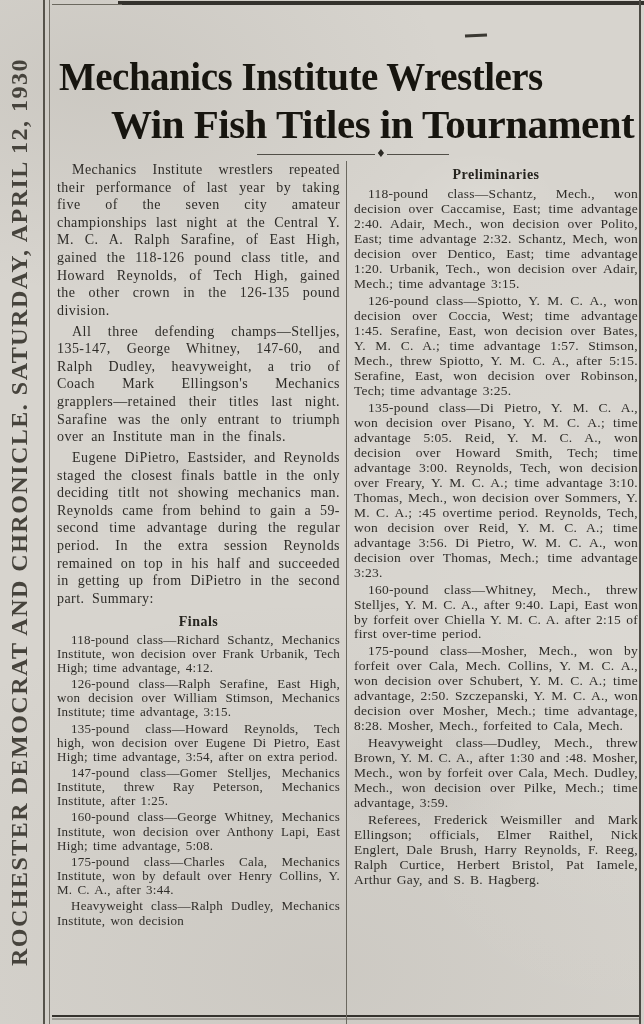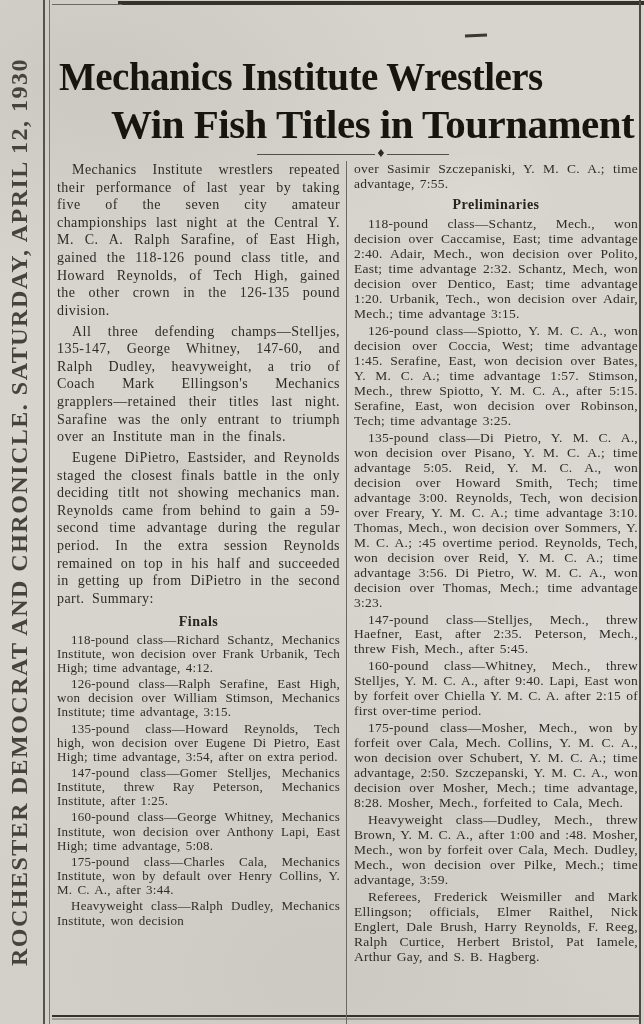--- a/index.html
+++ b/index.html
@@ -146,29 +146,27 @@
         <p class="item">118-pound class—Richard Schantz, Mechanics Institute, won decision over Frank Urbanik, Tech High; time advantage, 4:12.</p>
         <p class="item">126-pound class—Ralph Serafine, East High, won decision over William Stimson, Mechanics Institute; time advantage, 3:15.</p>
         <p class="item">135-pound class—Howard Reynolds, Tech high, won decision over Eugene Di Pietro, East High; time advantage, 3:54, after on extra period.</p>
         <p class="item">147-pound class—Gomer Stelljes, Mechanics Institute, threw Ray Peterson, Mechanics Institute, after 1:25.</p>
         <p class="item">160-pound class—George Whitney, Mechanics Institute, won decision over Anthony Lapi, East High; time advantage, 5:08.</p>
         <p class="item">175-pound class—Charles Cala, Mechanics Institute, won by default over Henry Collins, Y. M. C. A., after 3:44.</p>
         <p class="item">Heavyweight class—Ralph Dudley, Mechanics Institute, won decision</p>
       </div>
 
       <div class="col col-right">
-        <p class="item cont">over Sasimir Szczepaniski, Y. M. C. A.; time advantage, 7:55.</p>
 
         <div class="sub-head">Preliminaries</div>
 
         <p class="item">118-pound class—Schantz, Mech., won decision over Caccamise, East; time advantage 2:40. Adair, Mech., won decision over Polito, East; time advantage 2:32. Schantz, Mech, won decision over Dentico, East; time advantage 1:20. Urbanik, Tech., won decision over Adair, Mech.; time advantage 3:15.</p>
         <p class="item">126-pound class—Spiotto, Y. M. C. A., won decision over Coccia, West; time advantage 1:45. Serafine, East, won decision over Bates, Y. M. C. A.; time advantage 1:57. Stimson, Mech., threw Spiotto, Y. M. C. A., after 5:15. Serafine, East, won decision over Robinson, Tech; time advantage 3:25.</p>
         <p class="item">135-pound class—Di Pietro, Y. M. C. A., won decision over Pisano, Y. M. C. A.; time advantage 5:05. Reid, Y. M. C. A., won decision over Howard Smith, Tech; time advantage 3:00. Reynolds, Tech, won decision over Freary, Y. M. C. A.; time advantage 3:10. Thomas, Mech., won decision over Sommers, Y. M. C. A.; :45 overtime period. Reynolds, Tech, won decision over Reid, Y. M. C. A.; time advantage 3:56. Di Pietro, W. M. C. A., won decision over Thomas, Mech.; time advantage 3:23.</p>
-        <p class="item">147-pound class—Stelljes, Mech., threw Haefner, East, after 2:35. Peterson, Mech., threw Fish, Mech., after 5:45.</p>
         <p class="item">160-pound class—Whitney, Mech., threw Stelljes, Y. M. C. A., after 9:40. Lapi, East won by forfeit over Chiella Y. M. C. A. after 2:15 of first over-time period.</p>
         <p class="item">175-pound class—Mosher, Mech., won by forfeit over Cala, Mech. Collins, Y. M. C. A., won decision over Schubert, Y. M. C. A.; time advantage, 2:50. Szczepanski, Y. M. C. A., won decision over Mosher, Mech.; time advantage, 8:28. Mosher, Mech., forfeited to Cala, Mech.</p>
-        <p class="item">Heavyweight class—Dudley, Mech., threw Brown, Y. M. C. A., after 1:00 and :48. Mosher, Mech., won by forfeit over Cala, Mech. Dudley, Mech., won decision over Pilke, Mech.; time advantage, 3:59.</p>
+        <p class="item">Heavyweight class—Dudley, Mech., threw Brown, Y. M. C. A., after 1:30 and :48. Mosher, Mech., won by forfeit over Cala, Mech. Dudley, Mech., won decision over Pilke, Mech.; time advantage, 3:59.</p>
         <p class="item">Referees, Frederick Weismiller and Mark Ellingson; officials, Elmer Raithel, Nick Englert, Dale Brush, Harry Reynolds, F. Reeg, Ralph Curtice, Herbert Bristol, Pat Iamele, Arthur Gay, and S. B. Hagberg.</p>
       </div>
 
     </div>
   </div>
 </div>
 
 </body></html>

